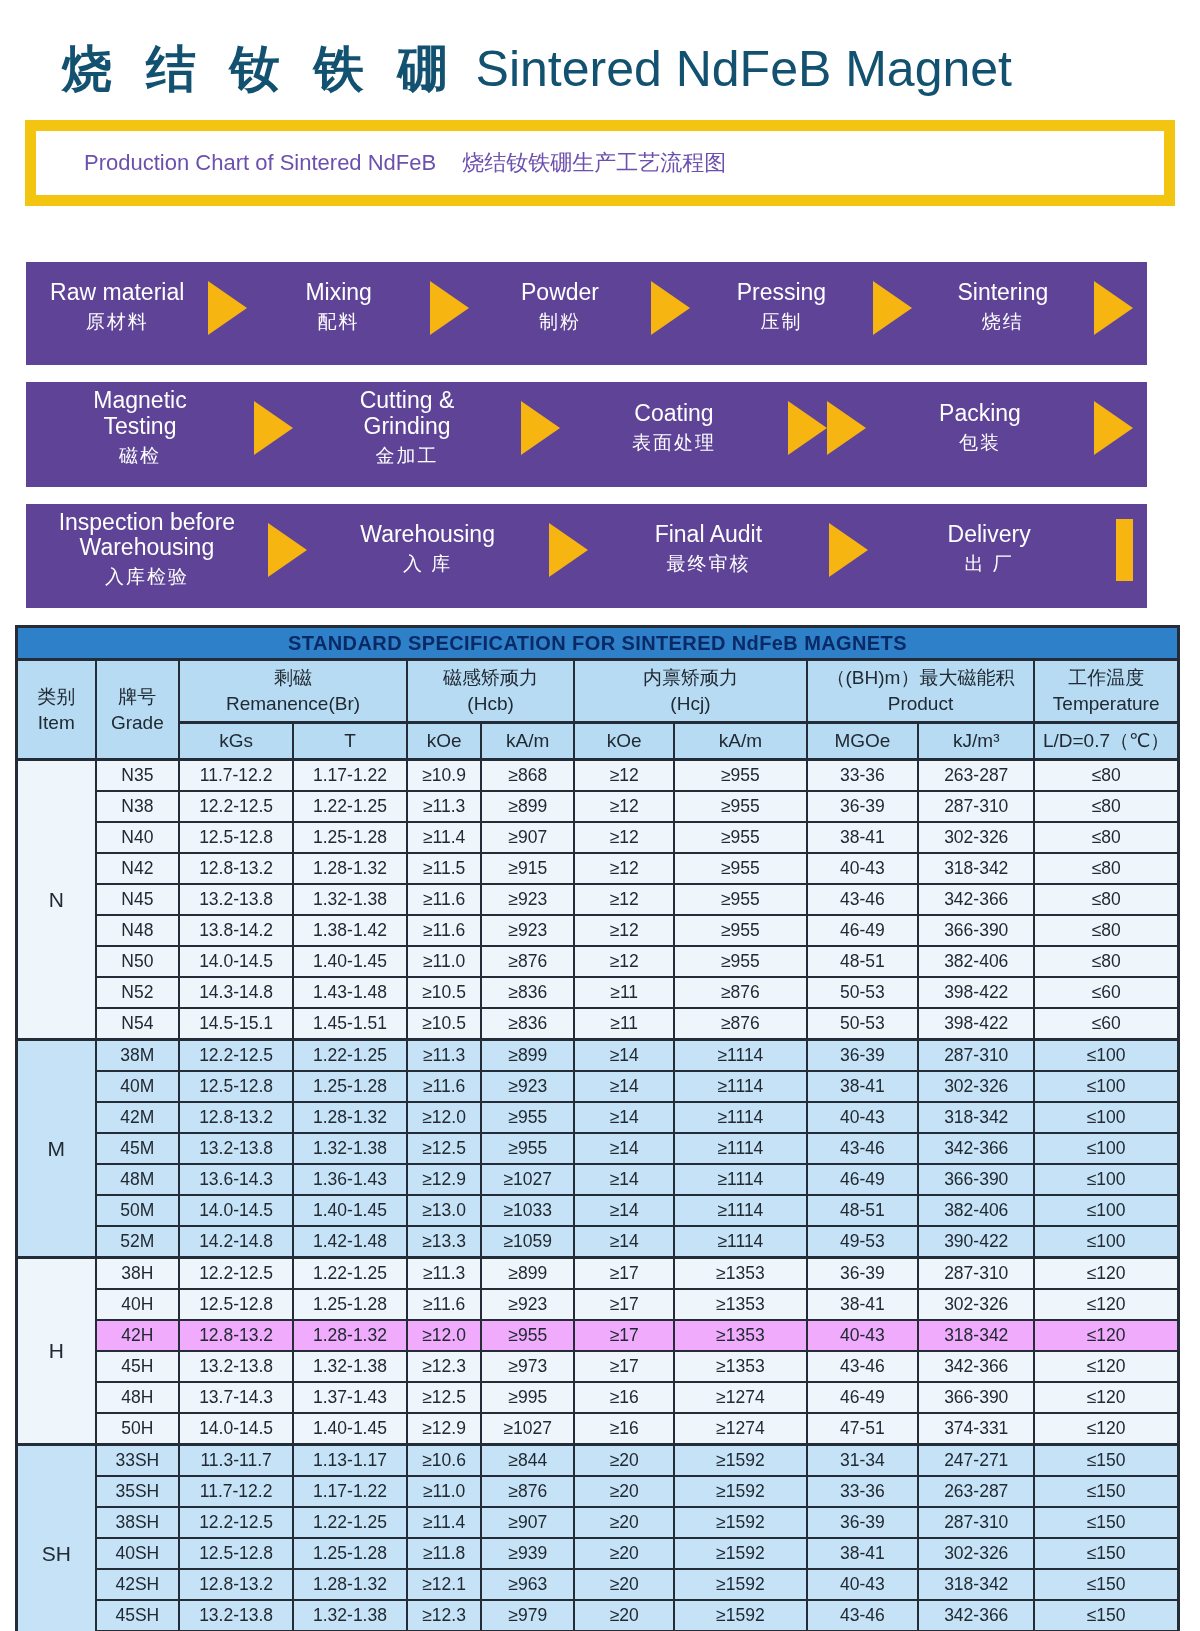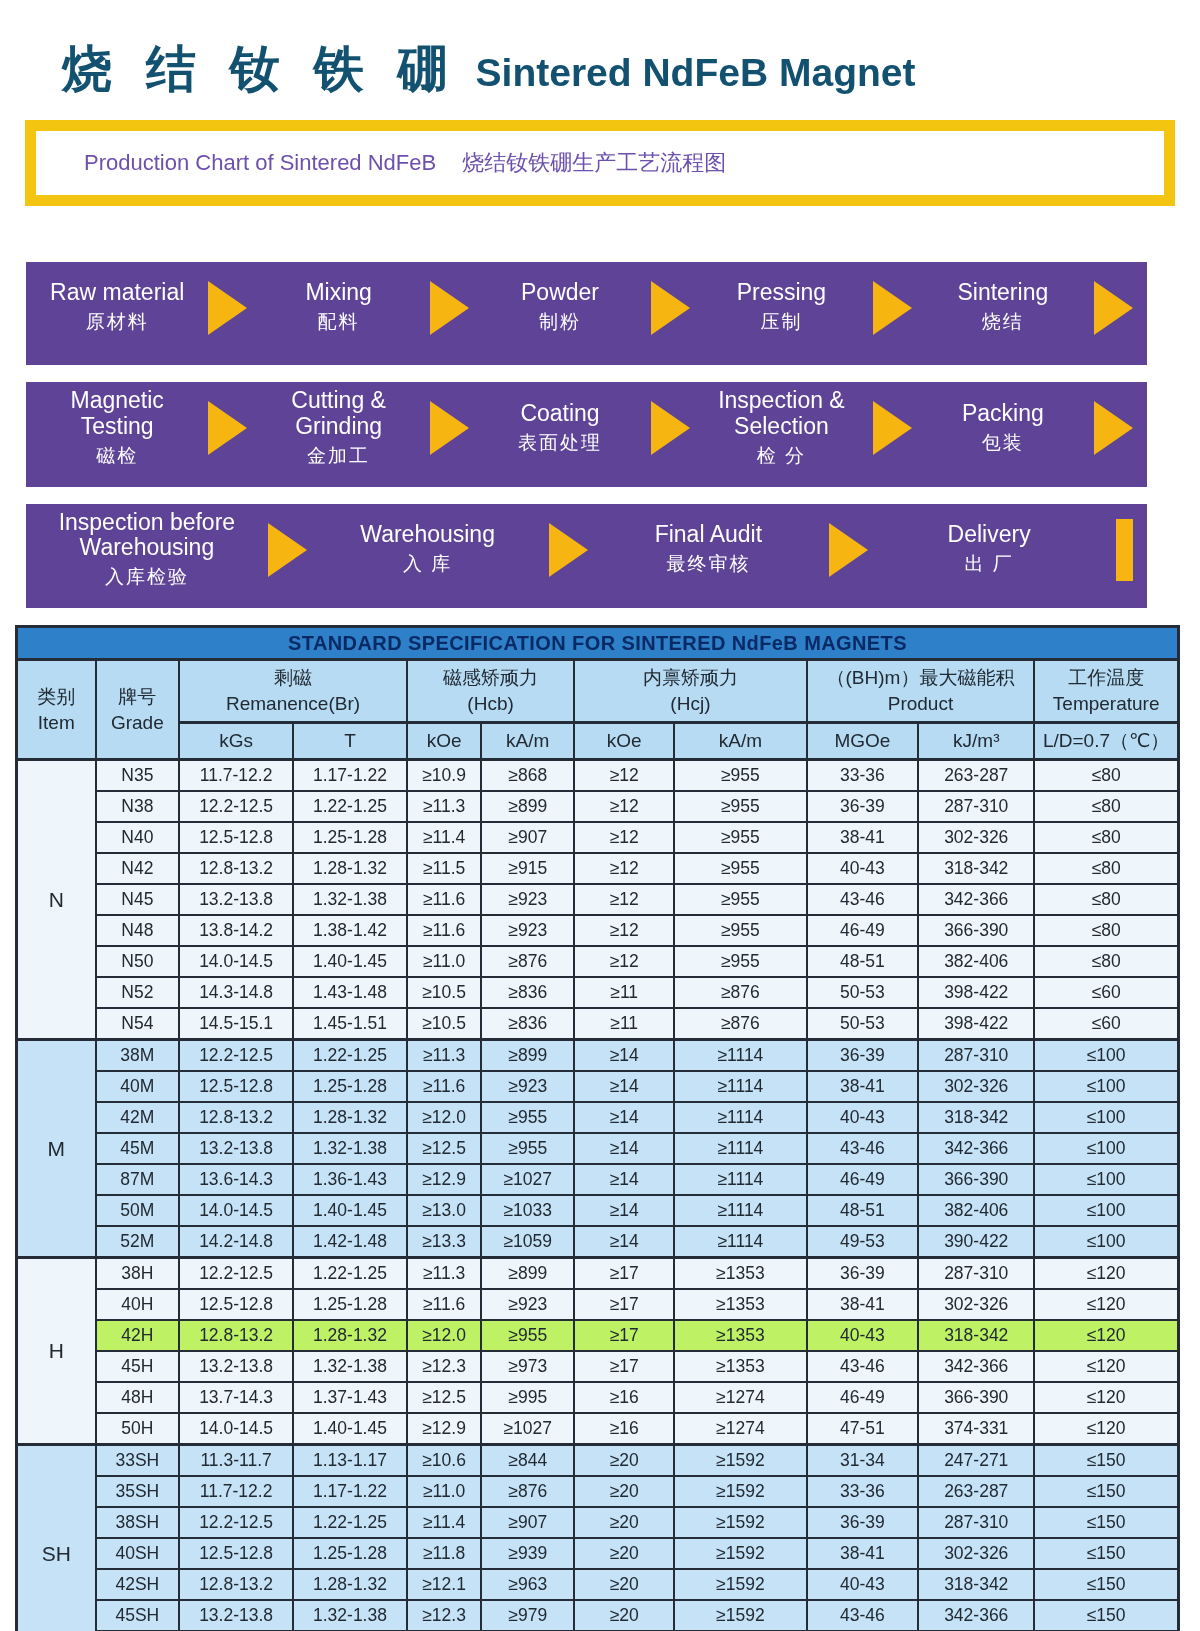--- a/index.html
+++ b/index.html
@@ -9,21 +9,21 @@
     --header_bg:#b7dbf3; --sec_light:#eff6fb; --sec_blue:#c6e2f6;
     --line:#232c37; --cell_text:#212a33;
   }
   html,body{margin:0;padding:0;}
   body{
     width:1200px;height:1631px;background:#ffffff;overflow:hidden;
     font-family:"Liberation Sans","DejaVu Sans",sans-serif;
   }
   .main-title{margin:36px 0 0 62px;display:flex;align-items:baseline;gap:18px;color:var(--title_teal);}
   .main-title .zh{font-size:50px;font-weight:bold;letter-spacing:10px;white-space:nowrap;}
-  .main-title .en{font-size:39px;font-weight:bold;white-space:nowrap;}
+  .main-title .en{font-size:50px;font-weight:normal;white-space:nowrap;}
   .banner{
     margin:17px 25px 0 25px;height:64px;border:11px solid var(--banner_gold);
     display:flex;align-items:center;padding-left:48px;gap:26px;background:#ffffff;
   }
   .banner span{font-size:22px;color:var(--banner_purple);white-space:nowrap;}
   .flow{margin:56px 0 0 26px;width:1121px;}
   .flow-band{
     background:var(--band_purple);min-height:91px;margin-bottom:17px;
     display:flex;align-items:center;justify-content:space-between;padding:0 14px 12px 0;
   }
@@ -105,24 +105,20 @@
       <div class="flow-step">
         <div class="step-en">Cutting &amp; Grinding</div>
         <div class="step-zh">金加工</div>
       </div>
       <div class="arrow-icon"></div>
       <div class="flow-step">
         <div class="step-en">Coating</div>
         <div class="step-zh">表面处理</div>
       </div>
       <div class="arrow-icon"></div>
-      <div class="flow-step">
-        <div class="step-en">Inspection &amp; Selection</div>
-        <div class="step-zh">检 分</div>
-      </div>
       <div class="arrow-icon"></div>
       <div class="flow-step">
         <div class="step-en">Packing</div>
         <div class="step-zh">包装</div>
       </div>
       <div class="arrow-icon"></div>
     </div>
     <div class="flow-band wide">
       <div class="flow-step">
         <div class="step-en">Inspection before Warehousing</div>
@@ -360,21 +356,21 @@
         <td class="val-cell">1.32-1.38</td>
         <td class="val-cell">≥12.5</td>
         <td class="val-cell">≥955</td>
         <td class="val-cell">≥14</td>
         <td class="val-cell">≥1114</td>
         <td class="val-cell">43-46</td>
         <td class="val-cell">342-366</td>
         <td class="val-cell">≤100</td>
       </tr>
       <tr style="background: rgb(198, 226, 246);">
-        <td class="grade-cell">87M</td>
+        <td class="grade-cell">48M</td>
         <td class="val-cell">13.6-14.3</td>
         <td class="val-cell">1.36-1.43</td>
         <td class="val-cell">≥12.9</td>
         <td class="val-cell">≥1027</td>
         <td class="val-cell">≥14</td>
         <td class="val-cell">≥1114</td>
         <td class="val-cell">46-49</td>
         <td class="val-cell">366-390</td>
         <td class="val-cell">≤100</td>
       </tr>
@@ -420,21 +416,21 @@
         <td class="val-cell">12.5-12.8</td>
         <td class="val-cell">1.25-1.28</td>
         <td class="val-cell">≥11.6</td>
         <td class="val-cell">≥923</td>
         <td class="val-cell">≥17</td>
         <td class="val-cell">≥1353</td>
         <td class="val-cell">38-41</td>
         <td class="val-cell">302-326</td>
         <td class="val-cell">≤120</td>
       </tr>
-      <tr style="background: #bef264; margin-left: 16px;">
+      <tr style="background: #f0abfc; margin-left: 16px;">
         <td class="grade-cell">42H</td>
         <td class="val-cell">12.8-13.2</td>
         <td class="val-cell">1.28-1.32</td>
         <td class="val-cell">≥12.0</td>
         <td class="val-cell">≥955</td>
         <td class="val-cell">≥17</td>
         <td class="val-cell">≥1353</td>
         <td class="val-cell">40-43</td>
         <td class="val-cell">318-342</td>
         <td class="val-cell">≤120</td>

